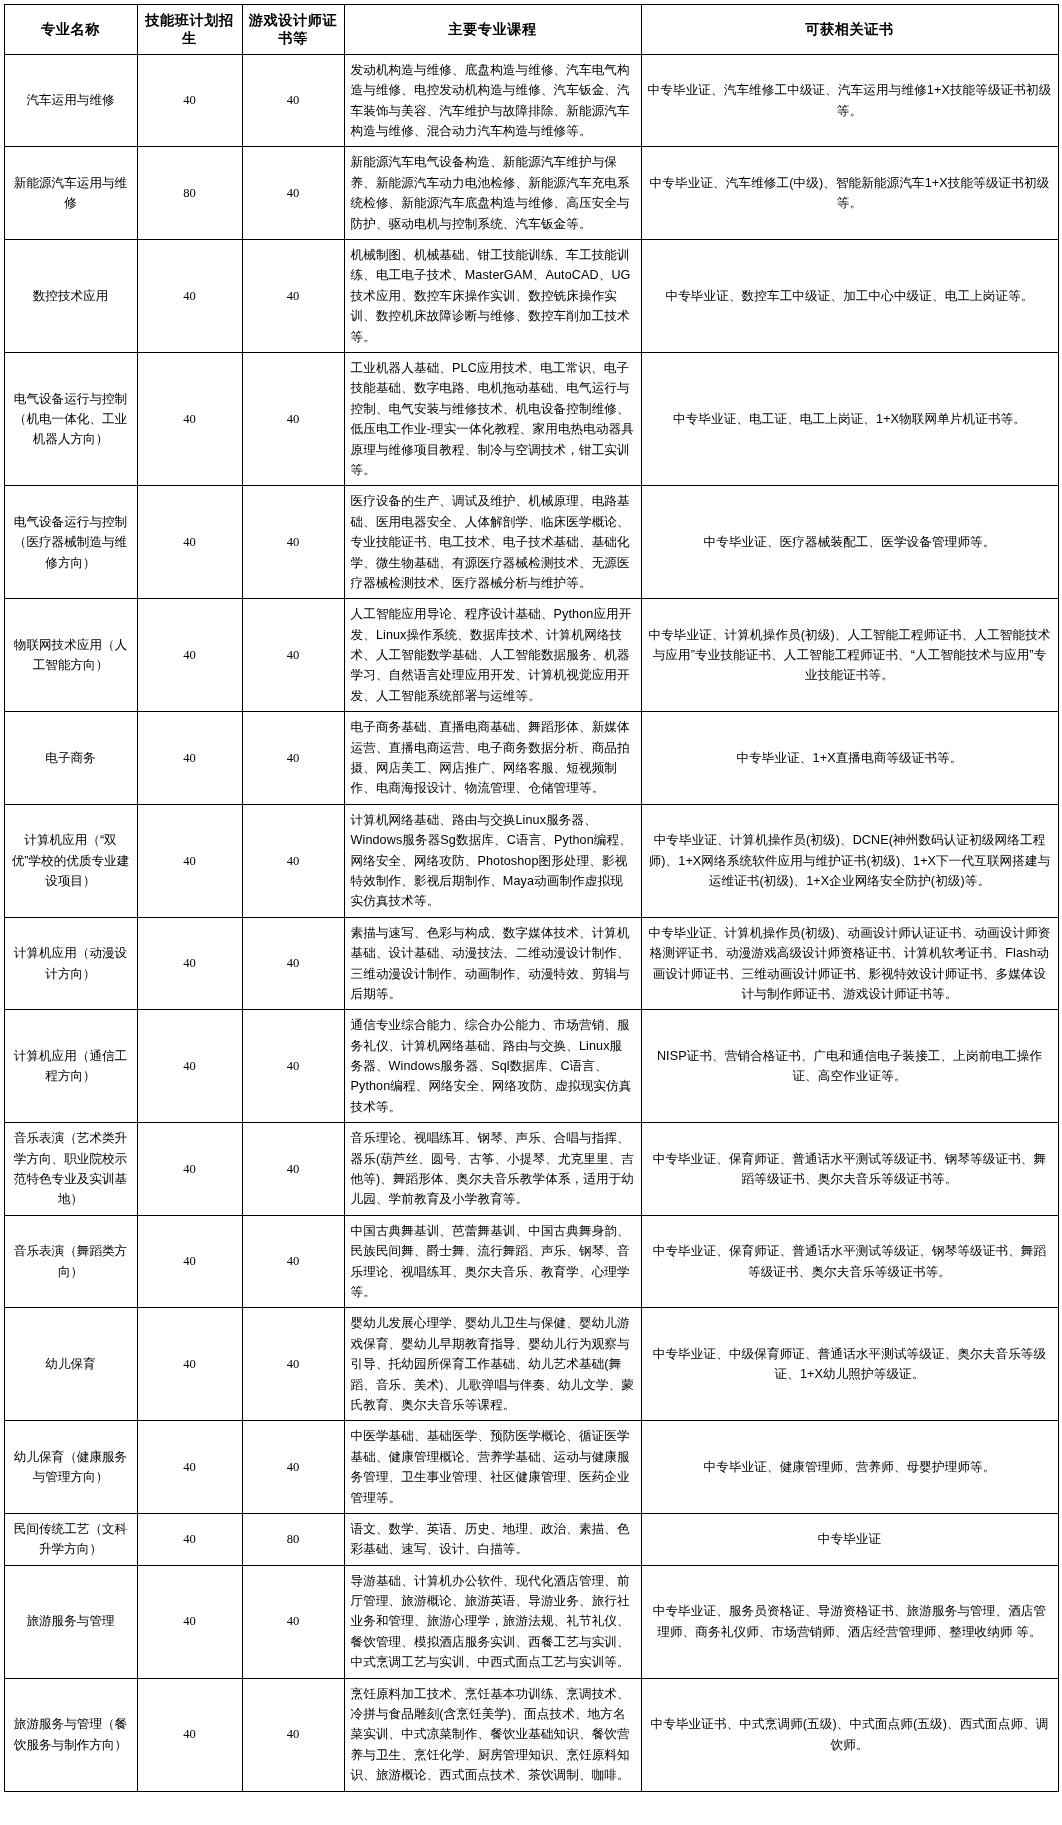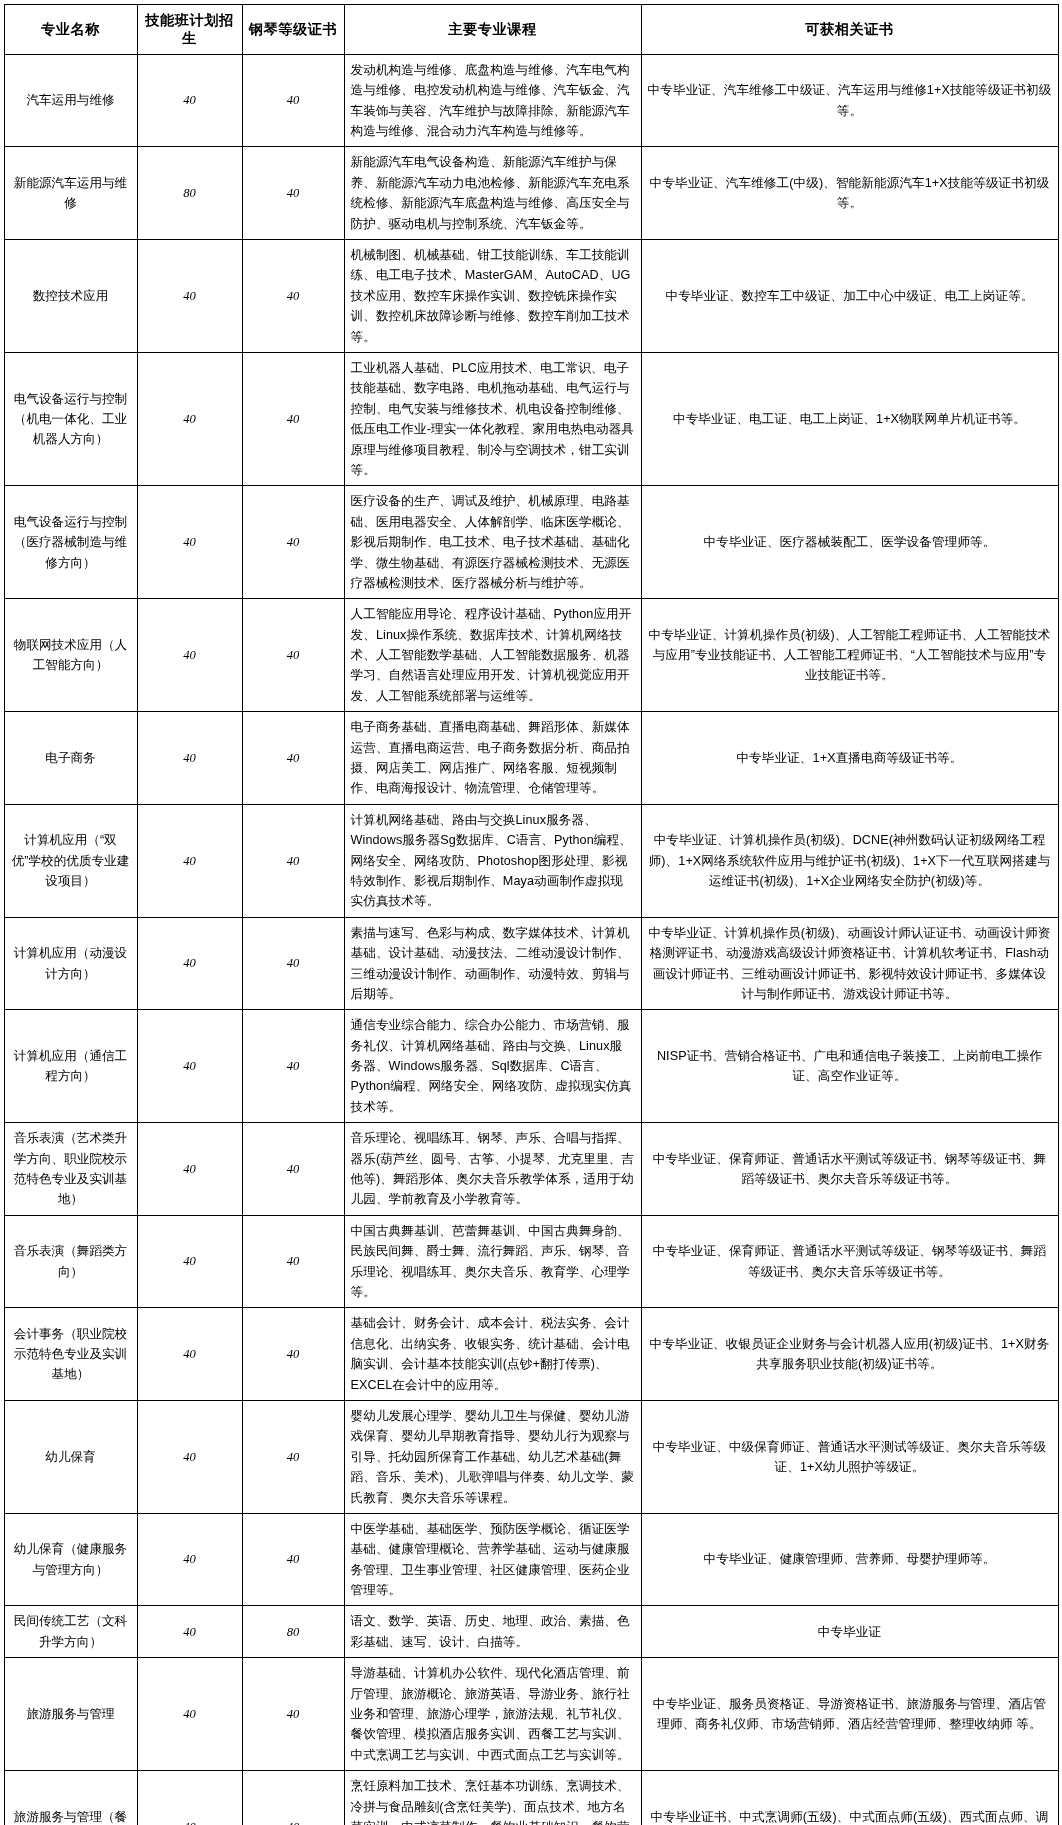--- a/index.html
+++ b/index.html
@@ -49,21 +49,20 @@
   td.name {
     text-align: center;
     padding-left: 9px;
     padding-right: 9px;
     margin-top: 33px;
   }
   td.num {
     text-align: center;
     font-size: 14px;
     font-family: "Liberation Serif", "DejaVu Serif", serif;
-    font-style: italic;
   }
   td.courses {
     text-align: left;
     letter-spacing: 0.1px;
     margin-top: 48px;
   }
   td.certs {
     text-align: center;
     letter-spacing: 0.1px;
   }
@@ -77,21 +76,21 @@
       <col class="c-name">
       <col class="c-skill">
       <col class="c-adv">
       <col class="c-course">
       <col class="c-cert">
     </colgroup>
     <thead>
       <tr>
         <th>专业名称</th>
         <th>技能班计划招生</th>
-        <th>钢琴等级证书</th>
+        <th>游戏设计师证书等</th>
         <th>主要专业课程</th>
         <th>可获相关证书</th>
       </tr>
     </thead>
     <tbody id="majors-body">
         <tr>
           <td class="name">汽车运用与维修</td>
           <td class="num">40</td>
           <td class="num">40</td>
           <td class="courses">发动机构造与维修、底盘构造与维修、汽车电气构造与维修、电控发动机构造与维修、汽车钣金、汽车装饰与美容、汽车维护与故障排除、新能源汽车构造与维修、混合动力汽车构造与维修等。</td>
@@ -115,21 +114,21 @@
           <td class="name">电气设备运行与控制（机电一体化、工业机器人方向）</td>
           <td class="num">40</td>
           <td class="num">40</td>
           <td class="courses">工业机器人基础、PLC应用技术、电工常识、电子技能基础、数字电路、电机拖动基础、电气运行与控制、电气安装与维修技术、机电设备控制维修、低压电工作业-理实一体化教程、家用电热电动器具原理与维修项目教程、制冷与空调技术，钳工实训等。</td>
           <td class="certs">中专毕业证、电工证、电工上岗证、1+X物联网单片机证书等。</td>
         </tr>
         <tr>
           <td class="name">电气设备运行与控制（医疗器械制造与维修方向）</td>
           <td class="num">40</td>
           <td class="num">40</td>
-          <td class="courses">医疗设备的生产、调试及维护、机械原理、电路基础、医用电器安全、人体解剖学、临床医学概论、影视后期制作、电工技术、电子技术基础、基础化学、微生物基础、有源医疗器械检测技术、无源医疗器械检测技术、医疗器械分析与维护等。</td>
+          <td class="courses">医疗设备的生产、调试及维护、机械原理、电路基础、医用电器安全、人体解剖学、临床医学概论、专业技能证书、电工技术、电子技术基础、基础化学、微生物基础、有源医疗器械检测技术、无源医疗器械检测技术、医疗器械分析与维护等。</td>
           <td class="certs">中专毕业证、医疗器械装配工、医学设备管理师等。</td>
         </tr>
         <tr>
           <td class="name">物联网技术应用（人工智能方向）</td>
           <td class="num">40</td>
           <td class="num">40</td>
           <td class="courses">人工智能应用导论、程序设计基础、Python应用开发、Linux操作系统、数据库技术、计算机网络技术、人工智能数学基础、人工智能数据服务、机器学习、自然语言处理应用开发、计算机视觉应用开发、人工智能系统部署与运维等。</td>
           <td class="certs">中专毕业证、计算机操作员(初级)、人工智能工程师证书、人工智能技术与应用”专业技能证书、人工智能工程师证书、“人工智能技术与应用”专业技能证书等。</td>
         </tr>
         <tr>
@@ -166,27 +165,20 @@
           <td class="num">40</td>
           <td class="courses">音乐理论、视唱练耳、钢琴、声乐、合唱与指挥、器乐(葫芦丝、圆号、古筝、小提琴、尤克里里、吉他等)、舞蹈形体、奥尔夫音乐教学体系，适用于幼儿园、学前教育及小学教育等。</td>
           <td class="certs">中专毕业证、保育师证、普通话水平测试等级证书、钢琴等级证书、舞蹈等级证书、奥尔夫音乐等级证书等。</td>
         </tr>
         <tr>
           <td class="name">音乐表演（舞蹈类方向）</td>
           <td class="num">40</td>
           <td class="num">40</td>
           <td class="courses">中国古典舞基训、芭蕾舞基训、中国古典舞身韵、民族民间舞、爵士舞、流行舞蹈、声乐、钢琴、音乐理论、视唱练耳、奥尔夫音乐、教育学、心理学等。</td>
           <td class="certs">中专毕业证、保育师证、普通话水平测试等级证、钢琴等级证书、舞蹈等级证书、奥尔夫音乐等级证书等。</td>
-        </tr>
-        <tr>
-          <td class="name">会计事务（职业院校示范特色专业及实训基地）</td>
-          <td class="num">40</td>
-          <td class="num">40</td>
-          <td class="courses">基础会计、财务会计、成本会计、税法实务、会计信息化、出纳实务、收银实务、统计基础、会计电脑实训、会计基本技能实训(点钞+翻打传票)、EXCEL在会计中的应用等。</td>
-          <td class="certs">中专毕业证、收银员证企业财务与会计机器人应用(初级)证书、1+X财务共享服务职业技能(初级)证书等。</td>
         </tr>
         <tr>
           <td class="name">幼儿保育</td>
           <td class="num">40</td>
           <td class="num">40</td>
           <td class="courses">婴幼儿发展心理学、婴幼儿卫生与保健、婴幼儿游戏保育、婴幼儿早期教育指导、婴幼儿行为观察与引导、托幼园所保育工作基础、幼儿艺术基础(舞蹈、音乐、美术)、儿歌弹唱与伴奏、幼儿文学、蒙氏教育、奥尔夫音乐等课程。</td>
           <td class="certs">中专毕业证、中级保育师证、普通话水平测试等级证、奥尔夫音乐等级证、1+X幼儿照护等级证。</td>
         </tr>
         <tr>
           <td class="name">幼儿保育（健康服务与管理方向）</td>

